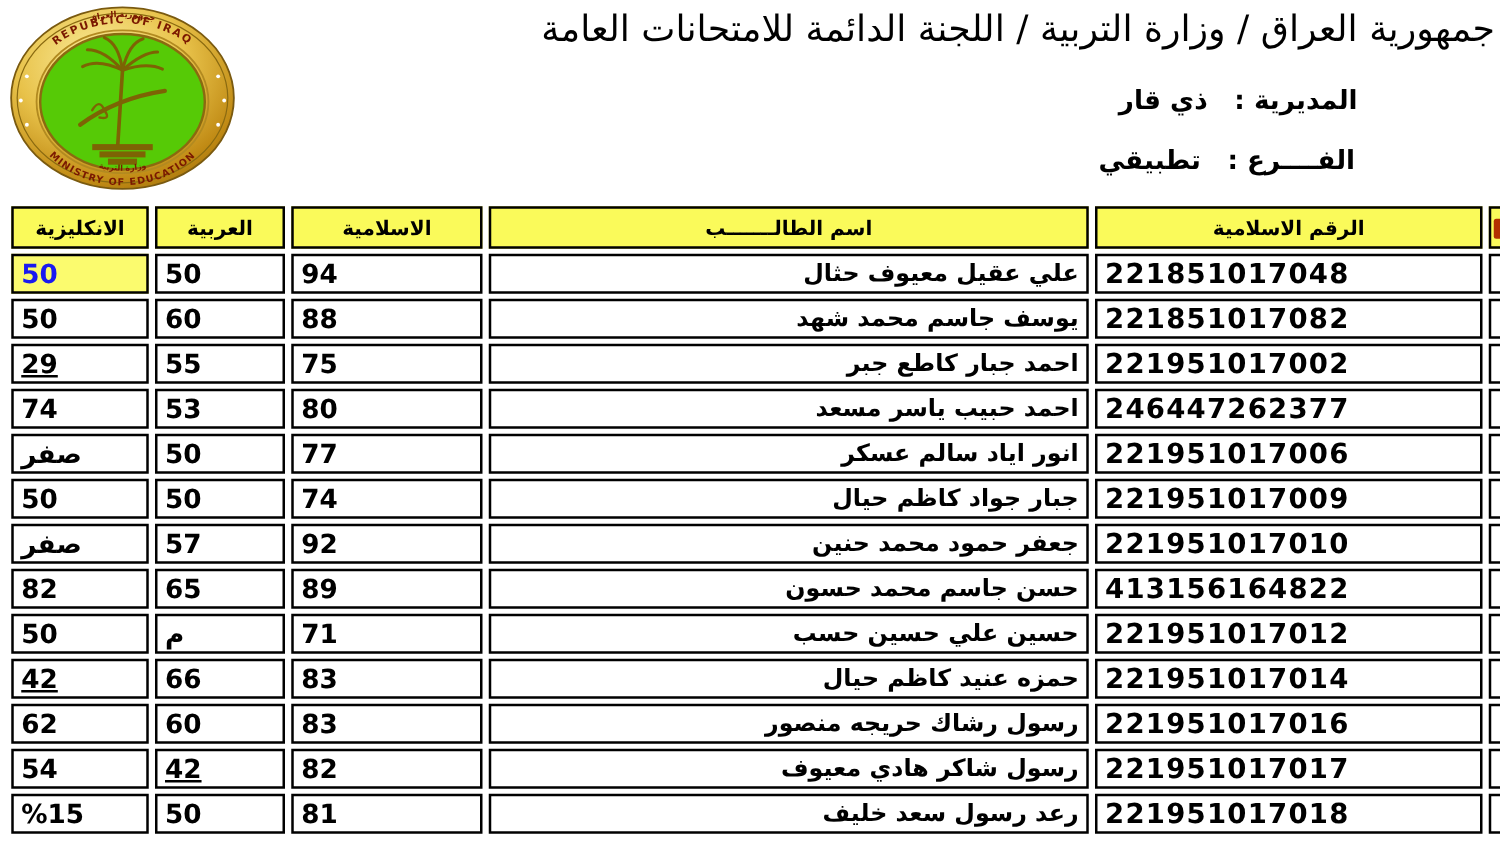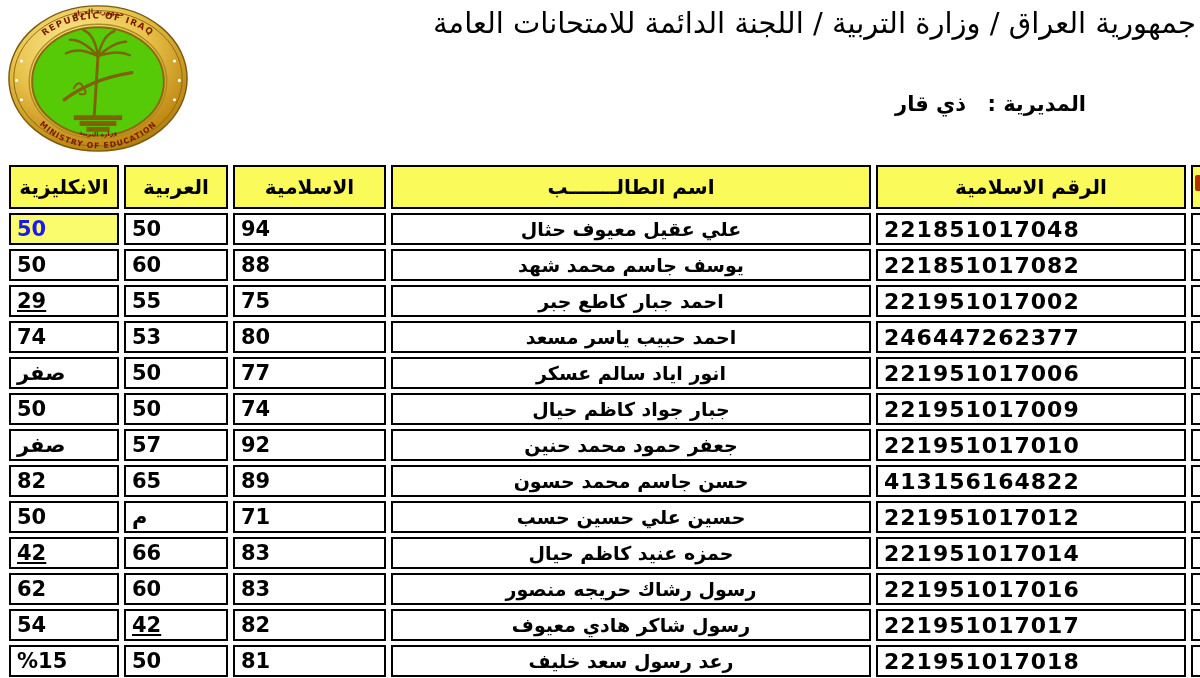--- a/index.html
+++ b/index.html
@@ -6,46 +6,46 @@
   #screen{
     position:relative;width:1200px;height:678px;background:#ffffff;
     overflow:hidden;font-family:"DejaVu Sans","Liberation Sans",sans-serif;color:#000;
   }
   
   .doc-title{
     position:absolute;top:6px;right:4px;direction:rtl;
     font-size:29px;font-weight:normal;white-space:nowrap;
   }
   .info-line{
-    position:absolute;direction:rtl;font-size:21px;font-weight:bold;white-space:nowrap;margin-top:24px;
+    position:absolute;direction:rtl;font-size:21px;font-weight:bold;white-space:nowrap;
   }
   .info-line .lbl{display:inline-block;}
   .info-line .val{display:inline-block;margin-right:14px;}
   #dir-line{top:68px;right:114px;}
   #branch-line{top:116px;right:116px;}
   .logo{position:absolute;left:6px;top:2px;width:184px;height:152px;}
   
   table.results{
     position:absolute;top:161px;left:4px;width:1247px;
     border-collapse:separate;border-spacing:5px 4px;table-layout:fixed;
     direction:rtl;
   }
   .results th,.results td{
     box-sizing:border-box;border:2px solid #000;overflow:hidden;
     white-space:nowrap;padding:0 6px;
   }
   .results th{
-    background:#fafa5a;height:44px;font-size:20px;font-weight:bold;
+    background:#fafa5a;height:34px;font-size:16px;font-weight:bold;
     text-align:center;vertical-align:middle;
   }
   .results td{
     background:#fff;height:32px;font-weight:bold;vertical-align:middle;
   }
   td.grade{font-size:21px;direction:ltr;unicode-bidi:embed;}
-  td.name {font-size:19px;text-align:center;}
+  td.name {font-size:19px;text-align:right;}
   td.num  {font-size:22px;letter-spacing:1px;direction:ltr;}
   td.cut-cell{background:#fff;}
   th.cut-head{background:#fafa5a;position:relative;}
   .red-mark{ 
     position:absolute;left:2px;top:8px;width:9px;height:16px;
     background:#b33000;border-radius:2px;display:inline-block;
   }
   td.sel{background:#fbfb6e;color:#1a1af0;}
   td.und{text-decoration:underline;margin-top:41px;}
 </style>
@@ -117,20 +117,24 @@
     </svg>
   </div>
 
   <div class="doc-title">جمهورية العراق / وزارة التربية / اللجنة الدائمة للامتحانات العامة</div>
 
   <div class="info-line" id="dir-line">
     <span class="lbl">المديرية :</span>
     <span class="val">ذي قار</span>
   </div>
 
+  <div class="info-line" id="branch-line">
+    <span class="lbl">الفــــرع :</span>
+    <span class="val">تطبيقي</span>
+  </div>
 
   <table class="results">
     <colgroup>
       <col style="width:55px">
       <col style="width:310px">
       <col style="width:480px">
       <col style="width:153px">
       <col style="width:104px">
       <col style="width:110px">
     </colgroup>

